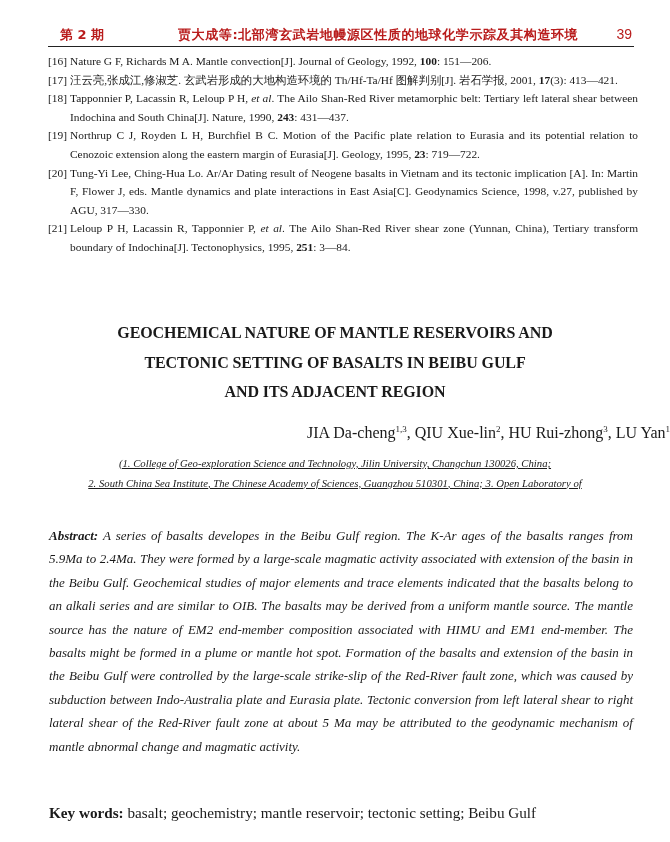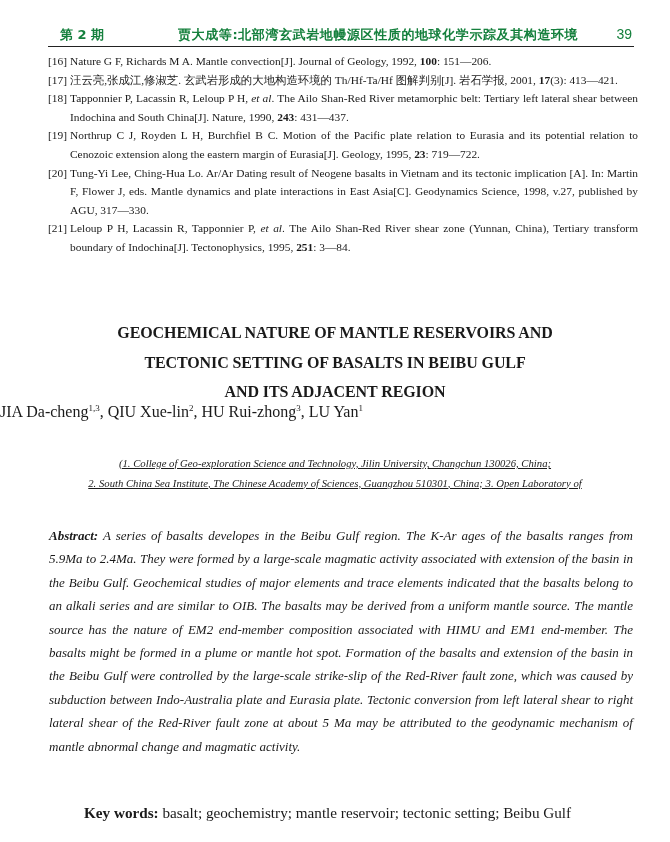--- a/index.html
+++ b/index.html
@@ -1,46 +1,46 @@
 <!DOCTYPE html>
 <html><head>
   <meta charset="utf-8">
   <style>
     html, body { margin: 0; padding: 0; background: #ffffff; }
     body { width: 670px; height: 842px; position: relative; overflow: hidden; color: #1a1a1a;
            font-family: "Liberation Serif", "DejaVu Serif", serif; }
     .page { position: absolute; left: 0; top: 0; width: 670px; height: 842px; }
 
     .running-head { position: absolute; left: 48px; top: 22px; width: 586px; height: 24px;
-                    font-family: "DejaVu Sans", sans-serif; font-size: 13px; font-weight: bold; color: #15803d; }
+                    font-family: "DejaVu Sans", sans-serif; font-size: 13px; font-weight: bold; color: #b91c1c; }
     .rh-issue { position: absolute; left: 12px; top: 4px; }
     .rh-title { position: absolute; left: 130px; top: 4px; letter-spacing: 0.6px; }
     .rh-page  { position: absolute; right: 2px; top: 4px; font-family: "Liberation Sans", sans-serif; font-weight: normal; font-size: 14px; }
     .rh-rule  { position: absolute; left: 48px; top: 46px; width: 586px; height: 0; border-top: 1.3px solid #222; }
 
     .refs { position: absolute; left: 48px; top: 52px; width: 590px; font-size: 11.4px; line-height: 18.6px; }
     .ref { position: relative; padding-left: 22px; }
     .ref-num { position: absolute; left: 0; top: 0; width: 36px; font-family: "Liberation Serif", serif; }
     .ref-text { display: block; text-align: justify; }
     .ref-text b { font-weight: bold; }
     .ref-text i { font-style: italic; }
 
     .title { position: absolute; left: 30px; top: 318px; width: 610px; text-align: center;
              font-family: "Liberation Serif", serif; font-weight: bold; font-size: 16px; line-height: 29.5px; letter-spacing: -0.1px; }
 
-    .authors { position: absolute; left: 0; top: 403px; width: 670px; text-align: left; font-size: 16px; }
+    .authors { position: absolute; left: 0; top: 424px; width: 670px; text-align: right; font-size: 16px; }
     .authors sup { font-size: 9px; }
 
     .affil { position: absolute; left: 40px; top: 454px; width: 590px; text-align: center;
              font-size: 10.7px; line-height: 19.5px; font-style: italic; text-decoration: underline; }
 
     .abstract { position: absolute; left: 49px; top: 524px; width: 584px; font-size: 13px; line-height: 23.4px; text-align: justify; font-style: italic; }
     .abstract .label { font-weight: bold; }
     .keywords { position: absolute; left: 49px; top: 804px; width: 584px; font-size: 15.2px; }
-    .keywords .label { font-weight: bold; margin-left: 35px; }
+    .keywords .label { font-weight: bold; }
   </style>
 </head>
 <body>
 
 <div class="page">
 
   <div class="running-head">
     <span class="rh-issue">第 2 期</span>
     <span class="rh-title">贾大成等:北部湾玄武岩地幔源区性质的地球化学示踪及其构造环境</span>
     <span class="rh-page">39</span>

